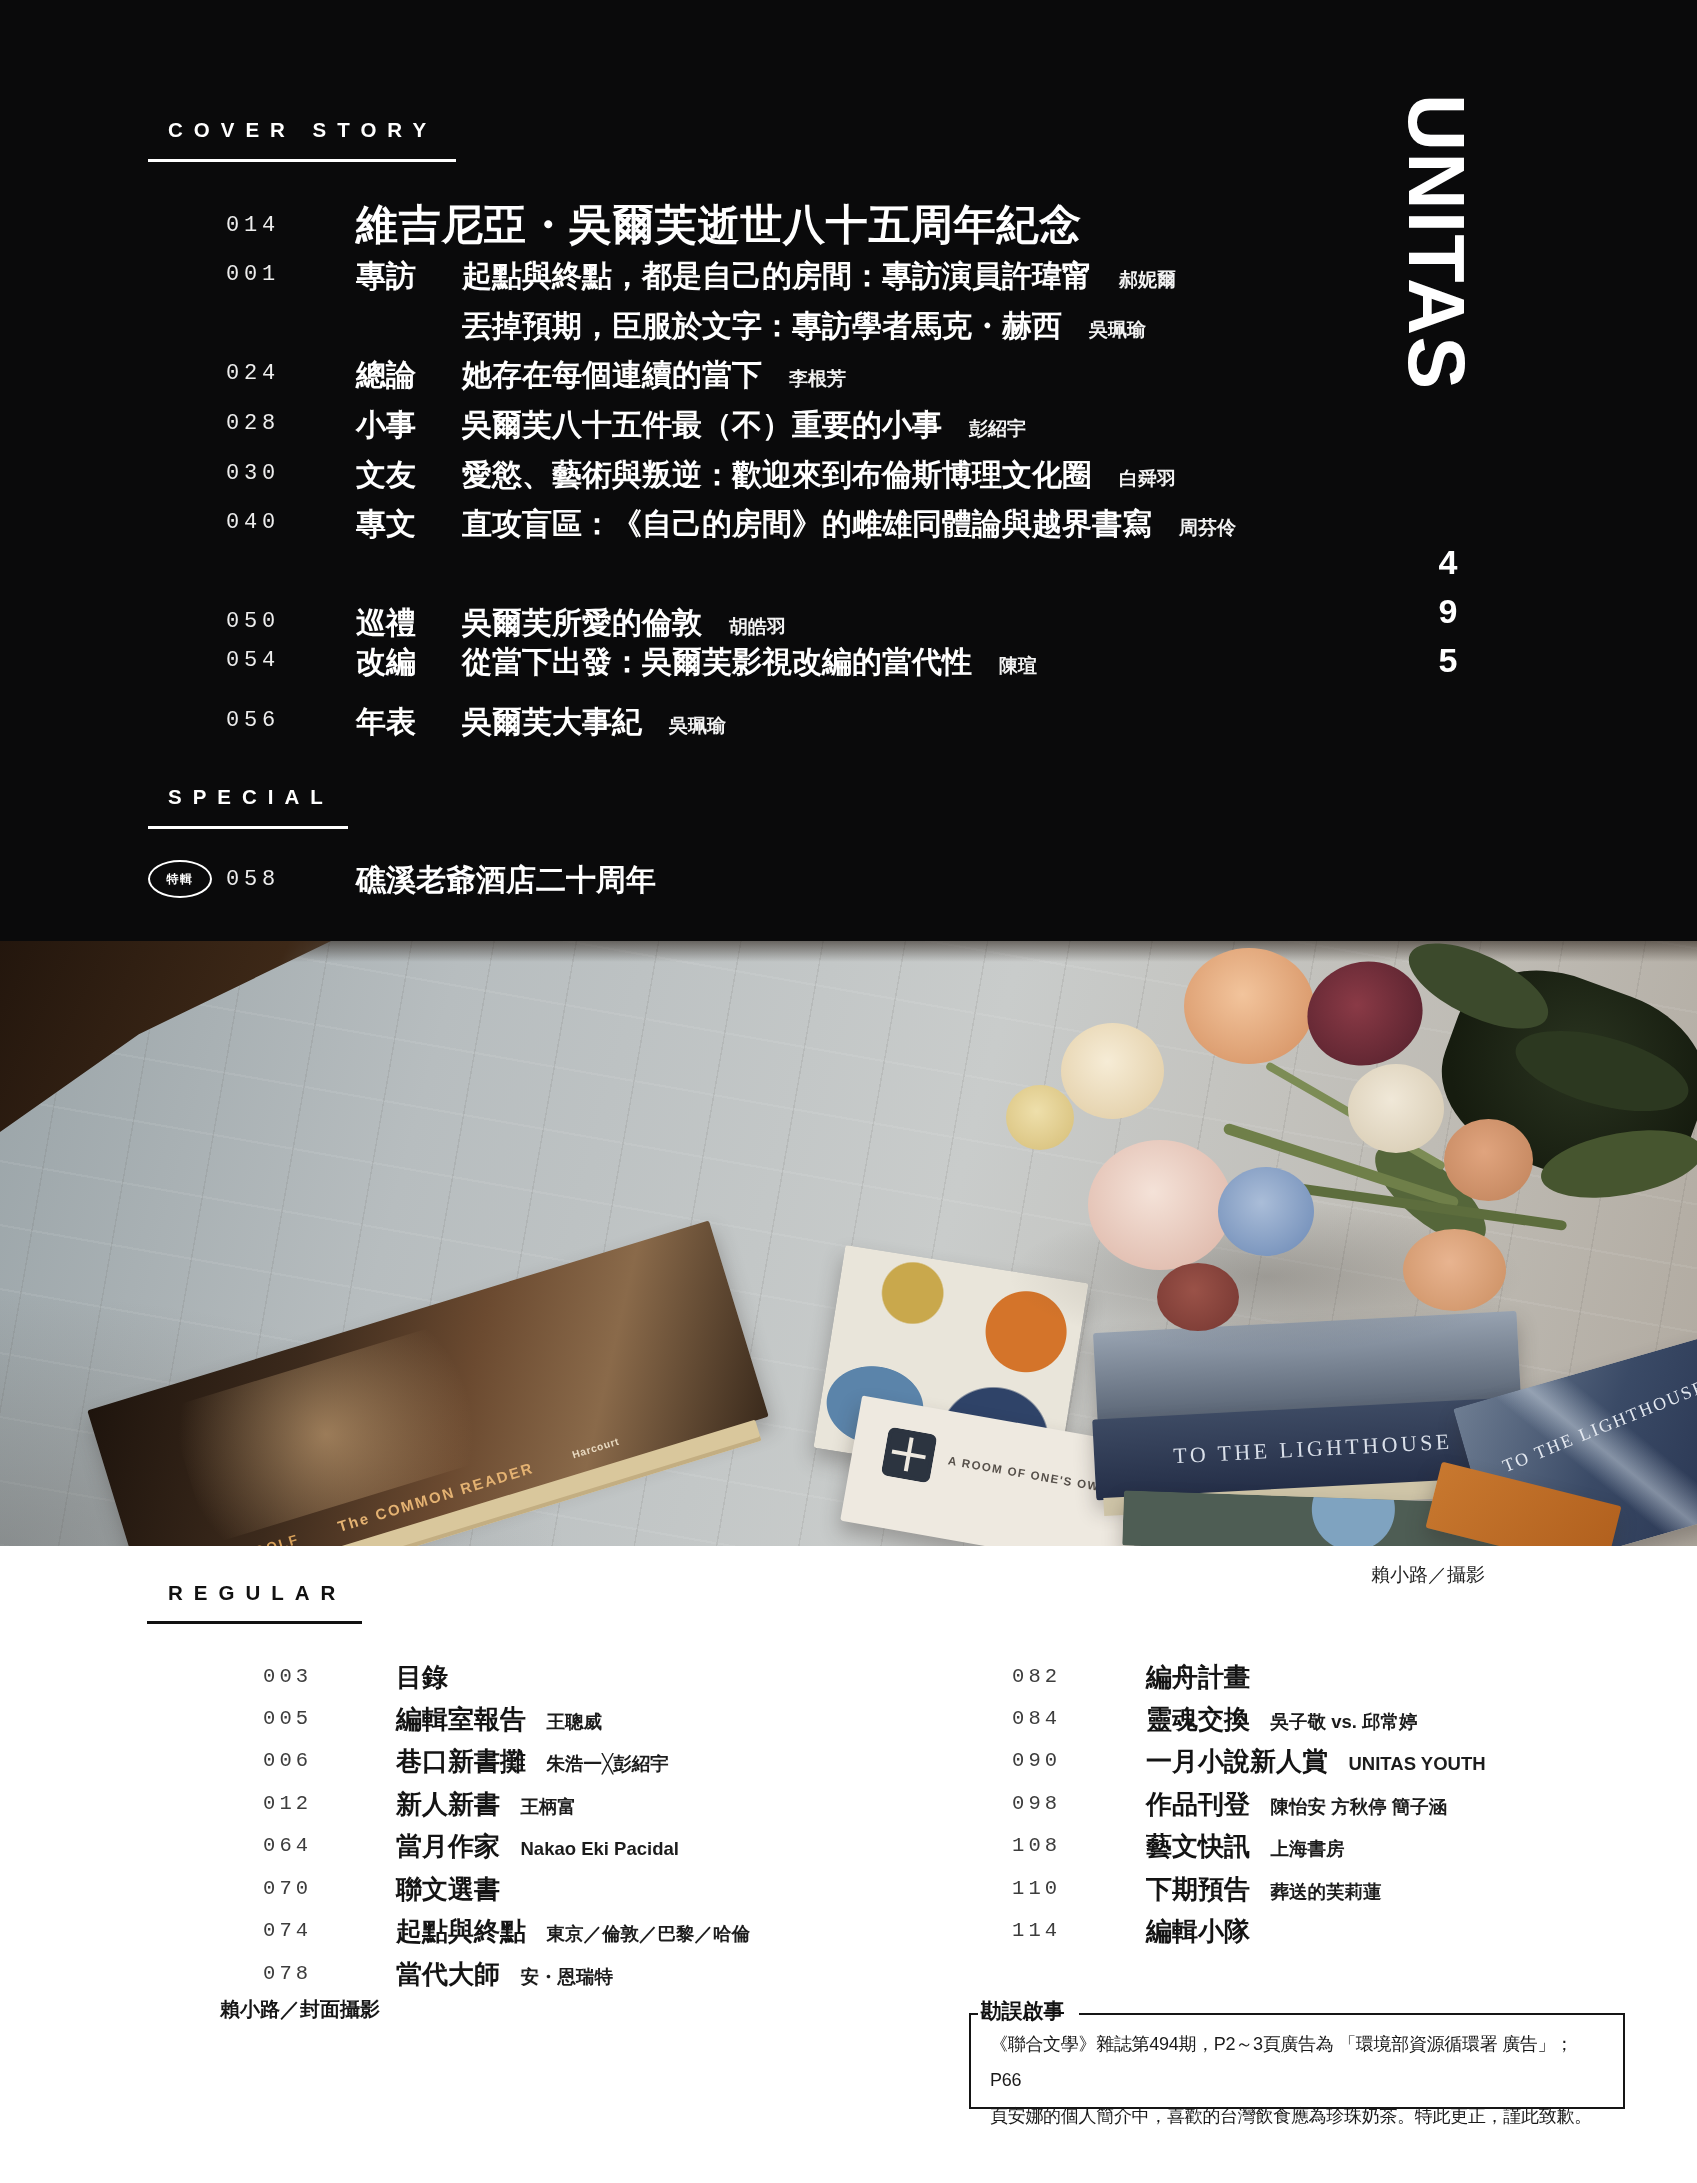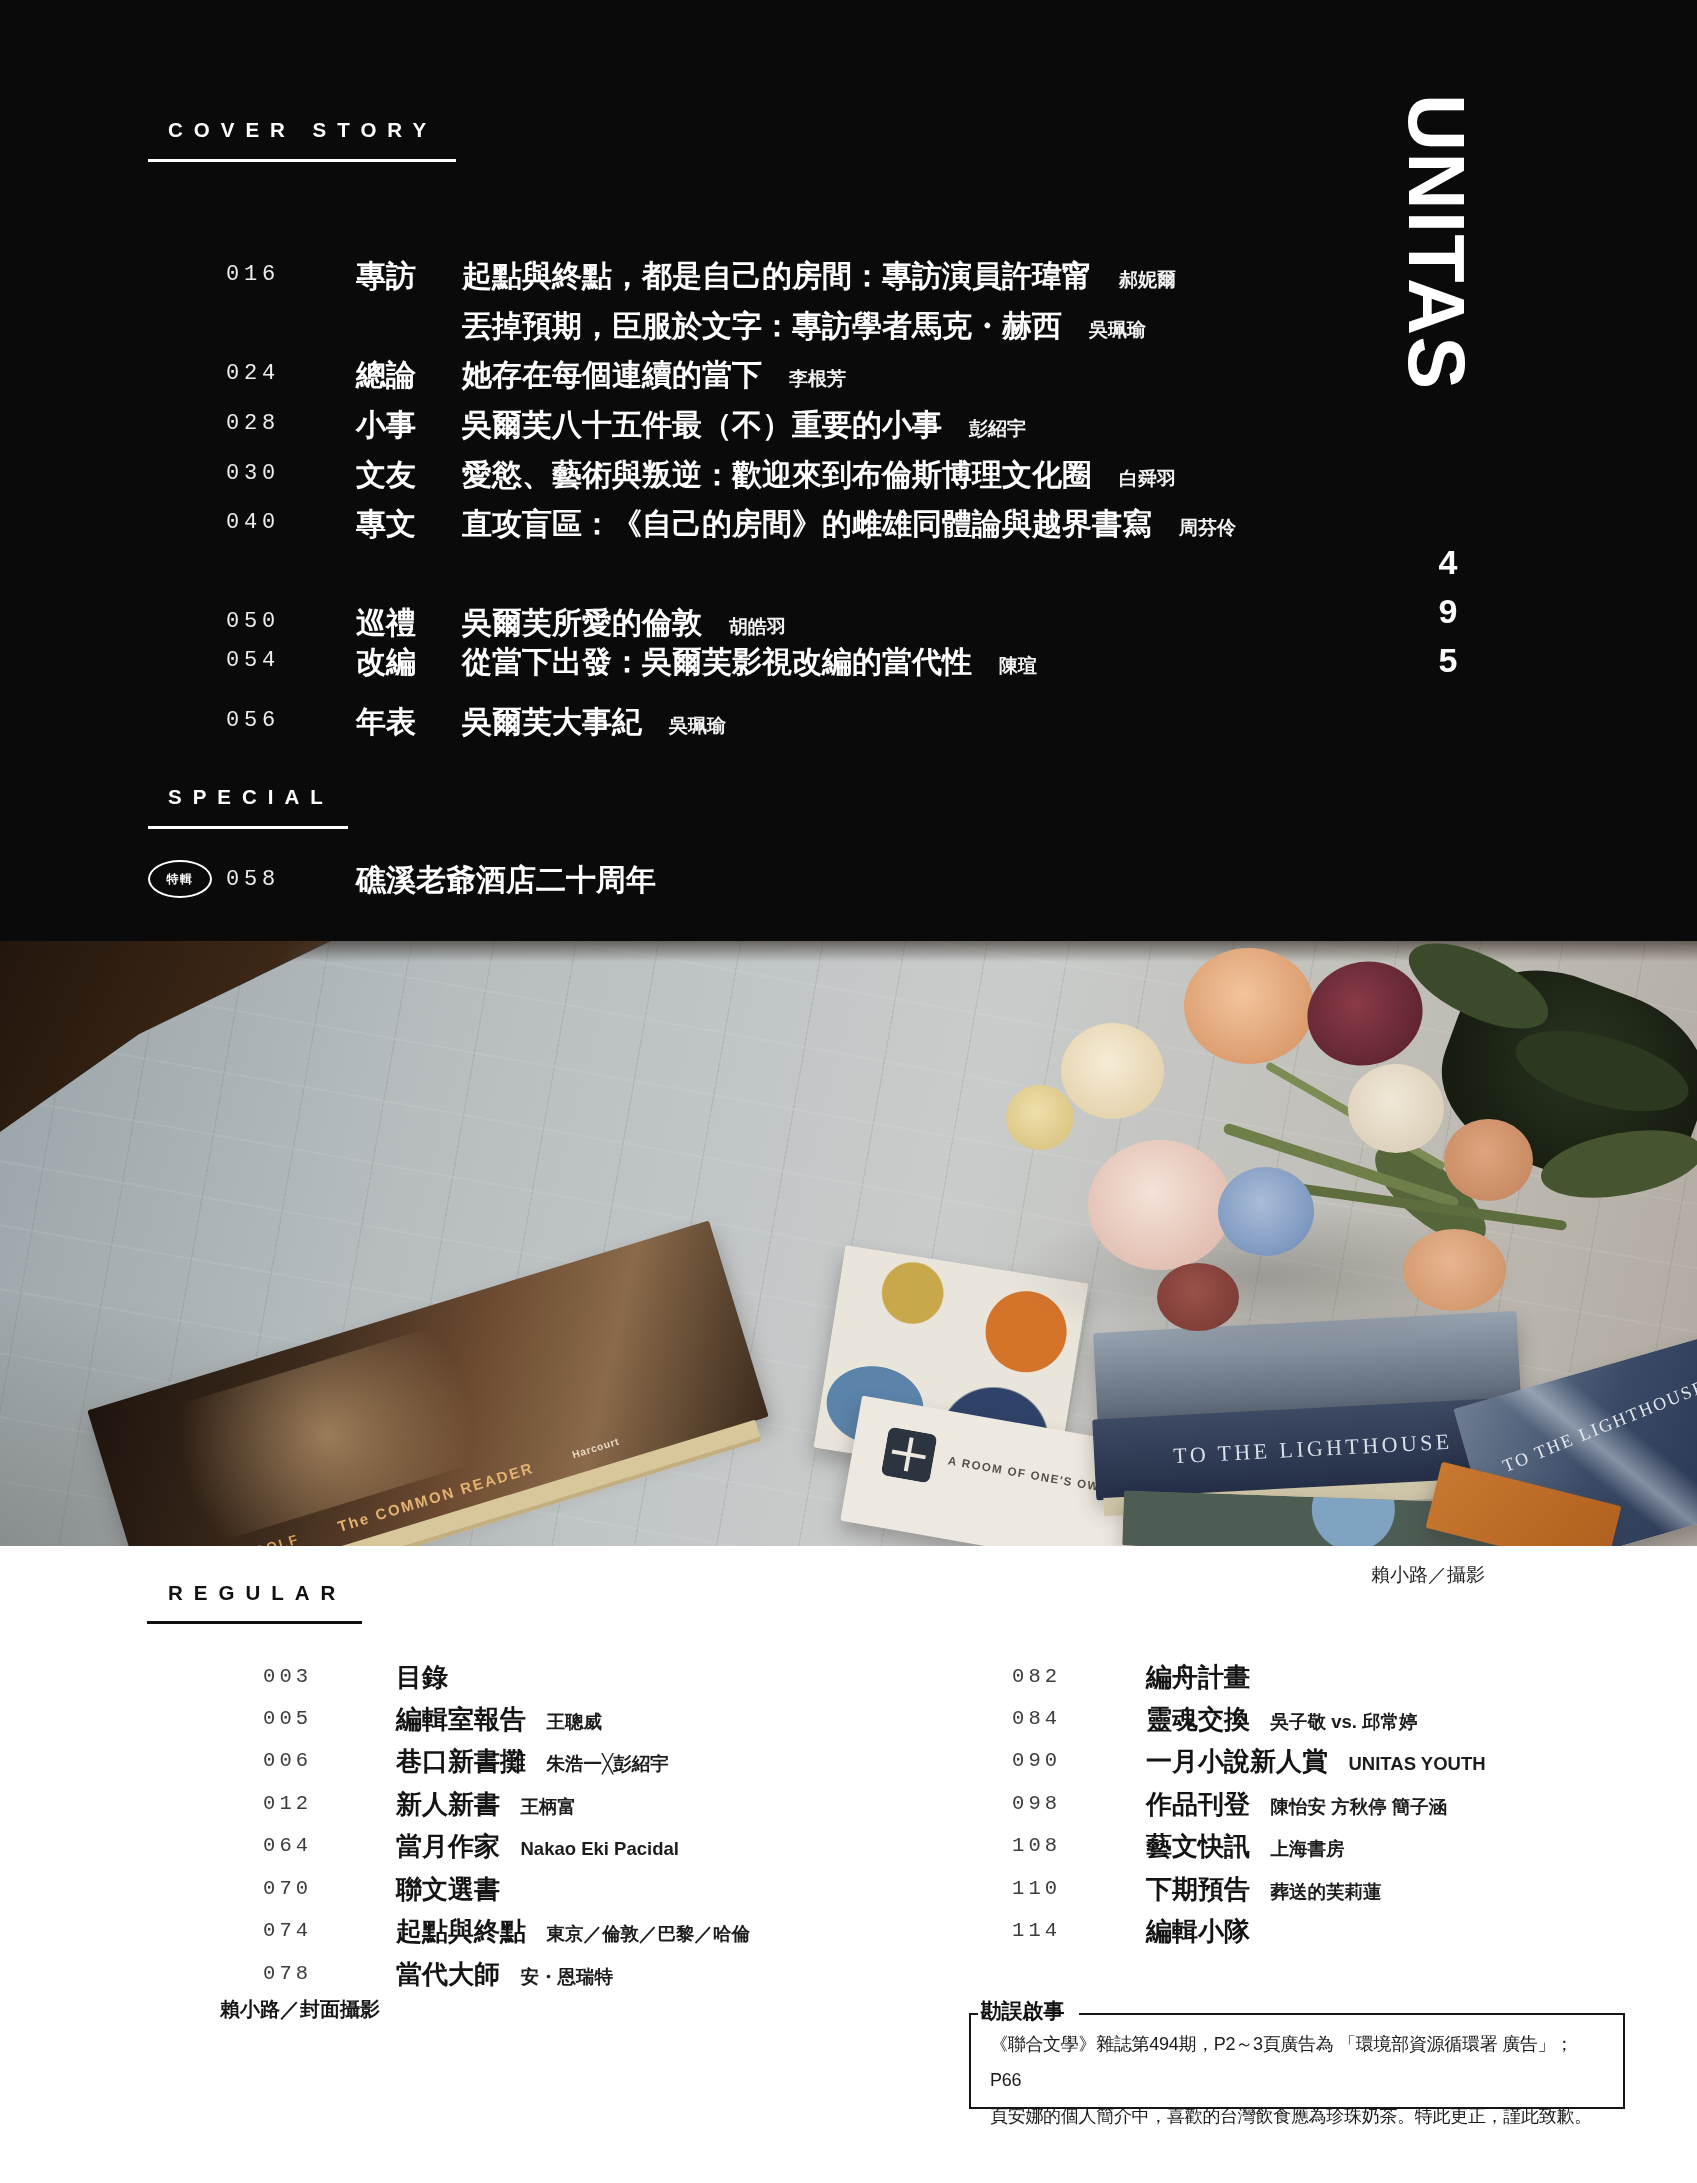--- a/index.html
+++ b/index.html
@@ -108,23 +108,27 @@
   .errata-text{padding:11px 19px 0 19px;font-size:18px;line-height:36px;letter-spacing:-0.3px;color:#1a1a1a;}
 </style>
 </head>
 <body>
 
 <div class="abs black-section">
 
   <div class="abs sec-label" style="left:168px;top:118px;">COVER STORY</div>
   <div class="abs sec-rule" style="left:148px;top:159px;width:308px;"></div>
 
+  <div class="abs trow feature" style="top:197px;">
+    <span class="num">014</span>
+    <span class="ttl">維吉尼亞・吳爾芙逝世八十五周年紀念</span>
+  </div>
 
   <div class="abs trow" style="top:256px;">
-    <span class="num">016</span>
+    <span class="num">001</span>
     <span class="cat">專訪</span>
     <span class="ttl"><span>起點與終點，都是自己的房間：專訪演員許瑋甯</span><span class="auth">郝妮爾</span></span>
   </div>
   <div class="abs trow" style="top:306px;">
     <span class="num"></span>
     <span class="cat"></span>
     <span class="ttl"><span>丟掉預期，臣服於文字：專訪學者馬克・赫西</span><span class="auth">吳珮瑜</span></span>
   </div>
   <div class="abs trow" style="top:355px;">
     <span class="num">024</span>

